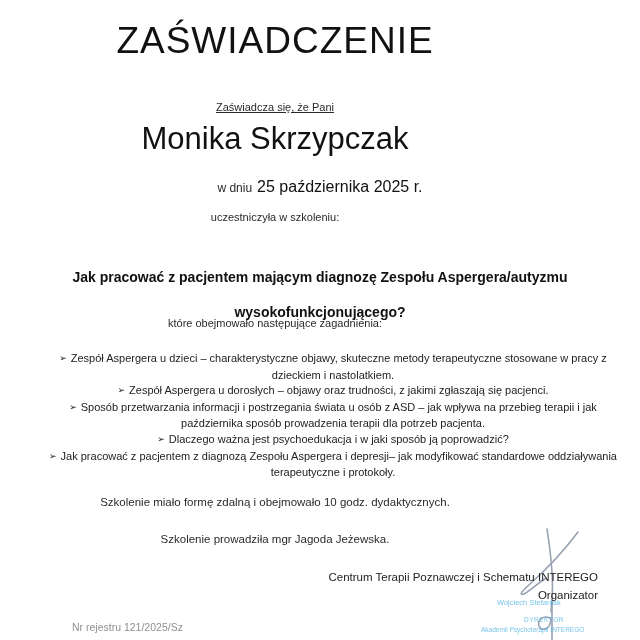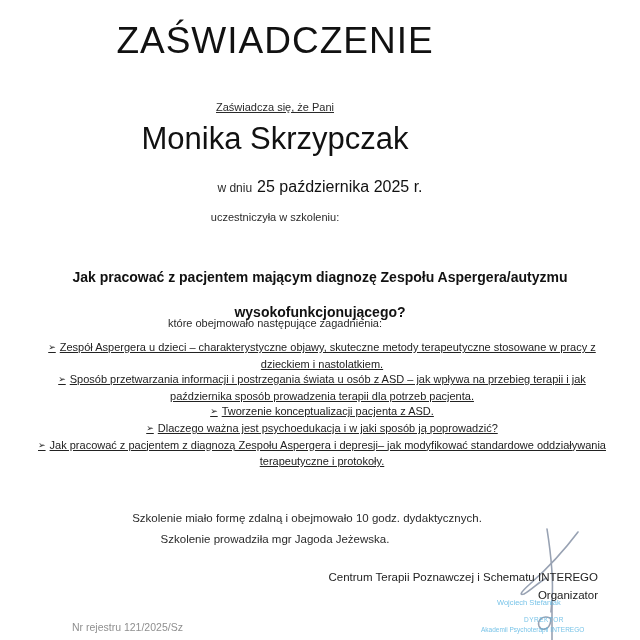--- a/index.html
+++ b/index.html
@@ -21,28 +21,28 @@
   .dateline{top:178px;display:flex;justify-content:center;align-items:baseline;gap:5px;width:640px;left:0;}
   .date-prefix{font-size:12px;color:#2a2a2a;}
   .date-main{font-size:16px;color:#111;}
   .participation{top:211px;font-size:11px;color:#2a2a2a;}
   .course{
     top:240px;left:60px;width:520px;text-align:center;
     font-size:14px;line-height:35px;color:#111;font-weight:700;margin-top:20px;
   }
   .topics-intro{top:317px;font-size:11px;color:#2a2a2a;}
   ul.topics{
-    list-style:none;margin:2px;padding:0;
+    list-style:none;margin:13px;padding:0;
     top:338px;left:30px;width:580px;text-align:center;
-    font-size:11px;line-height:15.6px;color:#222;text-decoration:underline;
+    font-size:11px;line-height:15.6px;color:#222;
   }
   ul.topics li{margin:0;}
   .bullet{font-size:9px;position:relative;top:-1px;margin-right:4px;color:#222;}
   .trainer{top:497px;font-size:11.5px;color:#2a2a2a;margin-top:36px;}
-  .format{top:512px;font-size:11.5px;color:#2a2a2a;padding-left:32px;}
+  .format{top:496px;font-size:11.5px;color:#2a2a2a;}
   .org-name{top:571px;right:42px;font-size:11.5px;color:#222;text-align:right;}
   .org-role{top:589px;right:42px;font-size:11.5px;color:#222;text-align:right;}
   .stamp{color:#55b4e2;opacity:.8;white-space:nowrap;}
   .stamp1{top:598px;left:497px;font-size:7.5px;text-align:center;}
   .stamp2{top:616px;left:524px;font-size:6.5px;letter-spacing:.5px;}
   .stamp3{top:626px;left:481px;font-size:6.5px;}
   .registry{top:621px;left:72px;font-size:10.5px;color:#8f8f8f;}
   .sig{top:526px;left:500px;width:95px;height:120px;}
   .sig svg{display:block;width:95px;height:120px;}
 </style>
@@ -63,22 +63,22 @@
   </div>
 
   <div class="abs center participation">uczestniczyła w szkoleniu:</div>
 
   <div class="abs course">Jak pracować z pacjentem mającym diagnozę Zespołu Aspergera/autyzmu wysokofunkcjonującego?</div>
 
   <div class="abs center topics-intro">które obejmowało następujące zagadnienia:</div>
 
   <ul class="abs topics">
     <li><span class="bullet">➢</span><span>Zespół Aspergera u dzieci – charakterystyczne objawy, skuteczne metody terapeutyczne stosowane w pracy z dzieckiem i nastolatkiem.</span></li>
+    <li><span class="bullet">➢</span><span>Zespół Aspergera u dorosłych – objawy oraz trudności, z jakimi zgłaszają się pacjenci.</span></li>
     <li><span class="bullet">➢</span><span>Sposób przetwarzania informacji i postrzegania świata u osób z ASD – jak wpływa na przebieg terapii i jak października sposób prowadzenia terapii dla potrzeb pacjenta.</span></li>
-    <li><span class="bullet">➢</span><span>Tworzenie konceptualizacji pacjenta z ASD.</span></li>
     <li><span class="bullet">➢</span><span>Dlaczego ważna jest psychoedukacja i w jaki sposób ją poprowadzić?</span></li>
     <li><span class="bullet">➢</span><span>Jak pracować z pacjentem z diagnozą Zespołu Aspergera i depresji– jak modyfikować standardowe oddziaływania terapeutyczne i protokoły.</span></li>
   </ul>
 
   <div class="abs center trainer">Szkolenie prowadziła mgr Jagoda Jeżewska.</div>
 
   <div class="abs center format">Szkolenie miało formę zdalną i obejmowało 10 godz. dydaktycznych.</div>
 
   <div class="abs sig">
     <svg viewBox="0 0 95 120" xmlns="http://www.w3.org/2000/svg">

